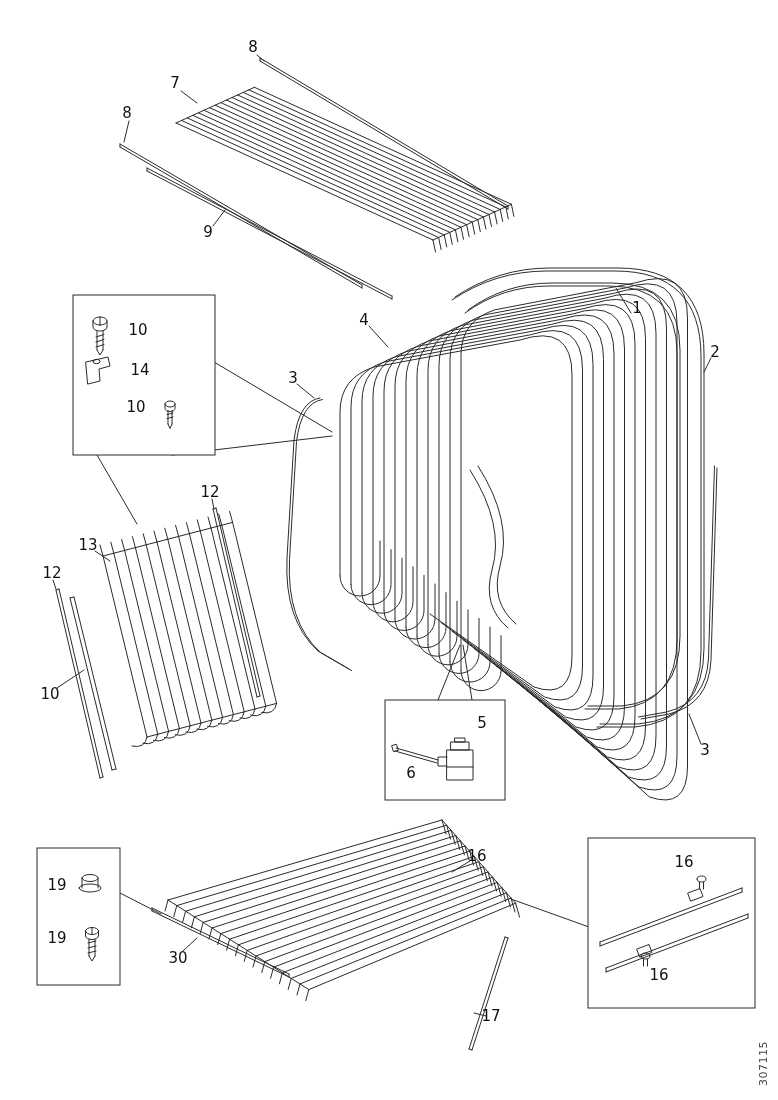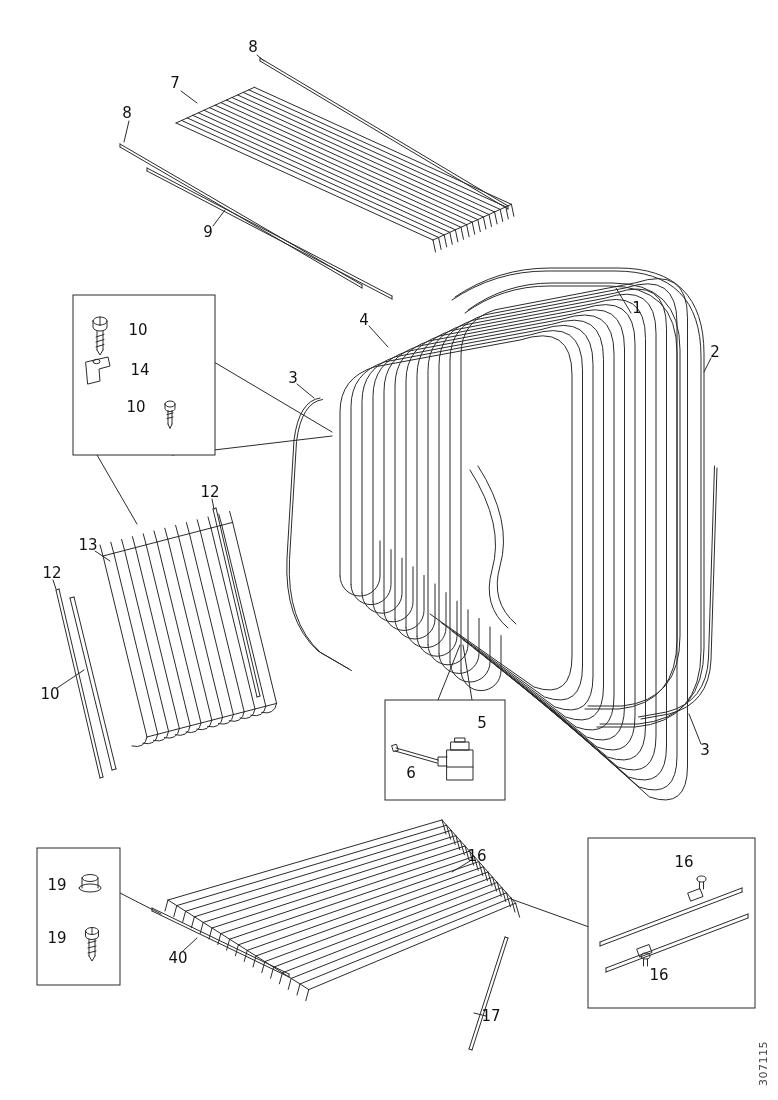--- a/index.html
+++ b/index.html
@@ -356,18 +356,18 @@
   <span class="callout" style="left:88px;top:545px">13</span>
   <span class="callout" style="left:52px;top:573px">12</span>
   <span class="callout" style="left:50px;top:694px">10</span>
   <span class="callout" style="left:482px;top:723px">5</span>
   <span class="callout" style="left:411px;top:773px">6</span>
   <span class="callout" style="left:705px;top:750px">3</span>
   <span class="callout" style="left:477px;top:856px">16</span>
   <span class="callout" style="left:684px;top:862px">16</span>
   <span class="callout" style="left:57px;top:885px">19</span>
   <span class="callout" style="left:57px;top:938px">19</span>
-  <span class="callout" style="left:178px;top:958px">40</span>
+  <span class="callout" style="left:178px;top:958px">30</span>
   <span class="callout" style="left:659px;top:975px">16</span>
   <span class="callout" style="left:491px;top:1016px">17</span>
 
   <div class="partnum">307115</div>
 </div>
 
 </body></html>

